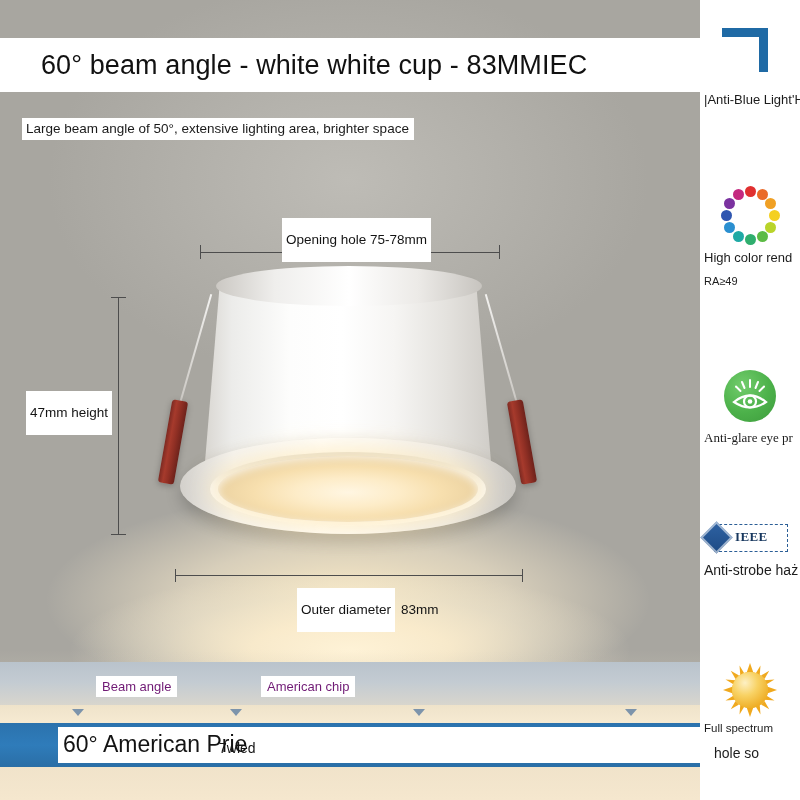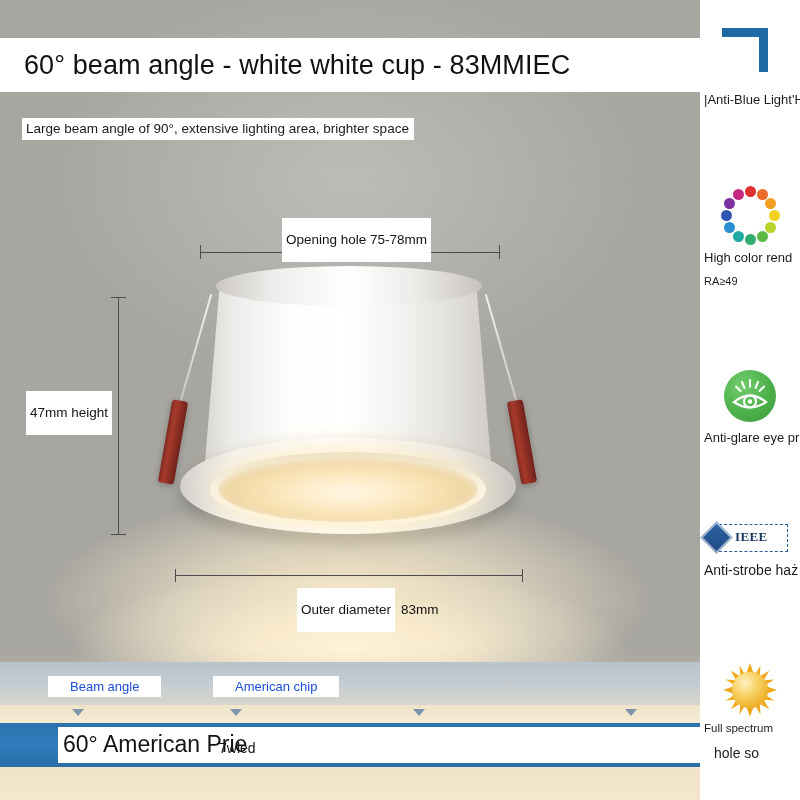--- a/index.html
+++ b/index.html
@@ -34,21 +34,21 @@
     background:linear-gradient(180deg, rgba(170,168,162,0) 0%, rgba(214,206,188,.35) 25%, rgba(243,229,203,.92) 62%, rgba(245,231,206,1) 100%);
     pointer-events:none;
   }
 
   
   .title-band{
     position:absolute;left:0;top:38px;width:700px;height:54px;background:#ffffff;
     display:flex;align-items:center;
   }
   .title-text{
-    font-size:27px;color:#111;letter-spacing:.1px;padding-left:24px;white-space:nowrap;
+    font-size:27px;color:#111;letter-spacing:.1px;padding-left:41px;white-space:nowrap;
   }
 
   
   .bullet{
     position:absolute;background:#ffffff;color:#1a1a1a;white-space:nowrap;
     padding:3px 5px 3px 4px;font-size:13.5px;line-height:1.15;
   }
   .bullet.b1{left:22px;top:118px;}
   .bullet.b2{left:22px;top:152px;}
 
@@ -108,22 +108,22 @@
   .wire{position:absolute;width:2px;height:118px;background:linear-gradient(180deg,#f2f1ef,#c9c6c1);}
   .wire.left{left:26px;top:26px;transform:rotate(16deg);}
   .wire.right{left:333px;top:26px;transform:rotate(-16deg);}
 
   
   .selector-row{
     position:absolute;left:0;top:662px;width:700px;height:44px;
     background:linear-gradient(180deg,#b9c3cc 0%,#c3cbd2 45%,#d9d6cd 100%);
   }
   .sel-label{
-    position:absolute;background:#ffffff;color:#1d4ed8;white-space:nowrap;
-    font-size:13px;padding:3px 22px;
+    position:absolute;background:#ffffff;color:#701a75;white-space:nowrap;
+    font-size:13px;padding:3px 6px;margin-left:48px;
   }
   .sel-label.sl1{left:48px;top:676px;}
   .sel-label.sl2{left:213px;top:676px;}
   .sel-label.sl3{left:400px;top:677px;font-size:11.5px;padding-right:245px;}
   .arrow-row{position:absolute;left:0;top:705px;width:700px;height:18px;
     background:linear-gradient(180deg,#efe3ca 0%,#f6ead2 100%);}
   .arrow{position:absolute;top:709px;width:0;height:0;
     border-left:6px solid transparent;border-right:6px solid transparent;
     border-top:7px solid #7d94ab;}
   .blue-bar{
@@ -176,40 +176,40 @@
   .ieee-text{
     position:absolute;left:20px;top:4px;font-size:13px;color:#17375e;letter-spacing:.4px;
     font-family:"Liberation Serif","DejaVu Serif",serif;font-weight:bold;
   }
 
   .sun-icon{position:absolute;left:22px;top:662px;width:56px;height:56px;}
 
   .feat-cap-1{top:92px;}
   .feat-cap-2{top:250px;}
   .feat-cap-2b{top:275px;font-size:11px;}
-  .feat-cap-3{top:430px;}
+  .feat-cap-3{top:430px;font-family:Liberation Serif, serif;}
   .feat-cap-4{top:562px;font-size:14px;}
   .feat-cap-5{top:722px;font-size:11.5px;}
   .feat-cap-5b{top:745px;font-size:14px;left:14px;}
 </style>
 </head>
 <body>
 
 <div id="stage">
 
   <div class="photo-panel">
 
     <div class="floor-glow"></div>
     <div class="lower-gradient"></div>
 
     <div class="title-band">
       <div class="title-text">60° beam angle - white white cup - 83MMIEC</div>
     </div>
 
-    <div class="bullet b1">Large beam angle of 90°, extensive lighting area, brighter space</div>
+    <div class="bullet b1">Large beam angle of 50°, extensive lighting area, brighter space</div>
 
     <div class="dim-line dim-h" style="left:200px;top:252px;width:300px;"></div>
     <div class="tick" style="left:200px;top:245px;width:1px;height:14px;"></div>
     <div class="tick" style="left:499px;top:245px;width:1px;height:14px;"></div>
     <div class="dim-label" style="left:282px;top:218px;">Opening hole 75-78mm</div>
 
     <div class="dim-line dim-v" style="left:118px;top:297px;height:238px;"></div>
     <div class="tick" style="left:111px;top:297px;width:15px;height:1px;"></div>
     <div class="tick" style="left:111px;top:534px;width:15px;height:1px;"></div>
     <div class="dim-label" style="left:26px;top:391px;">47mm height</div>

